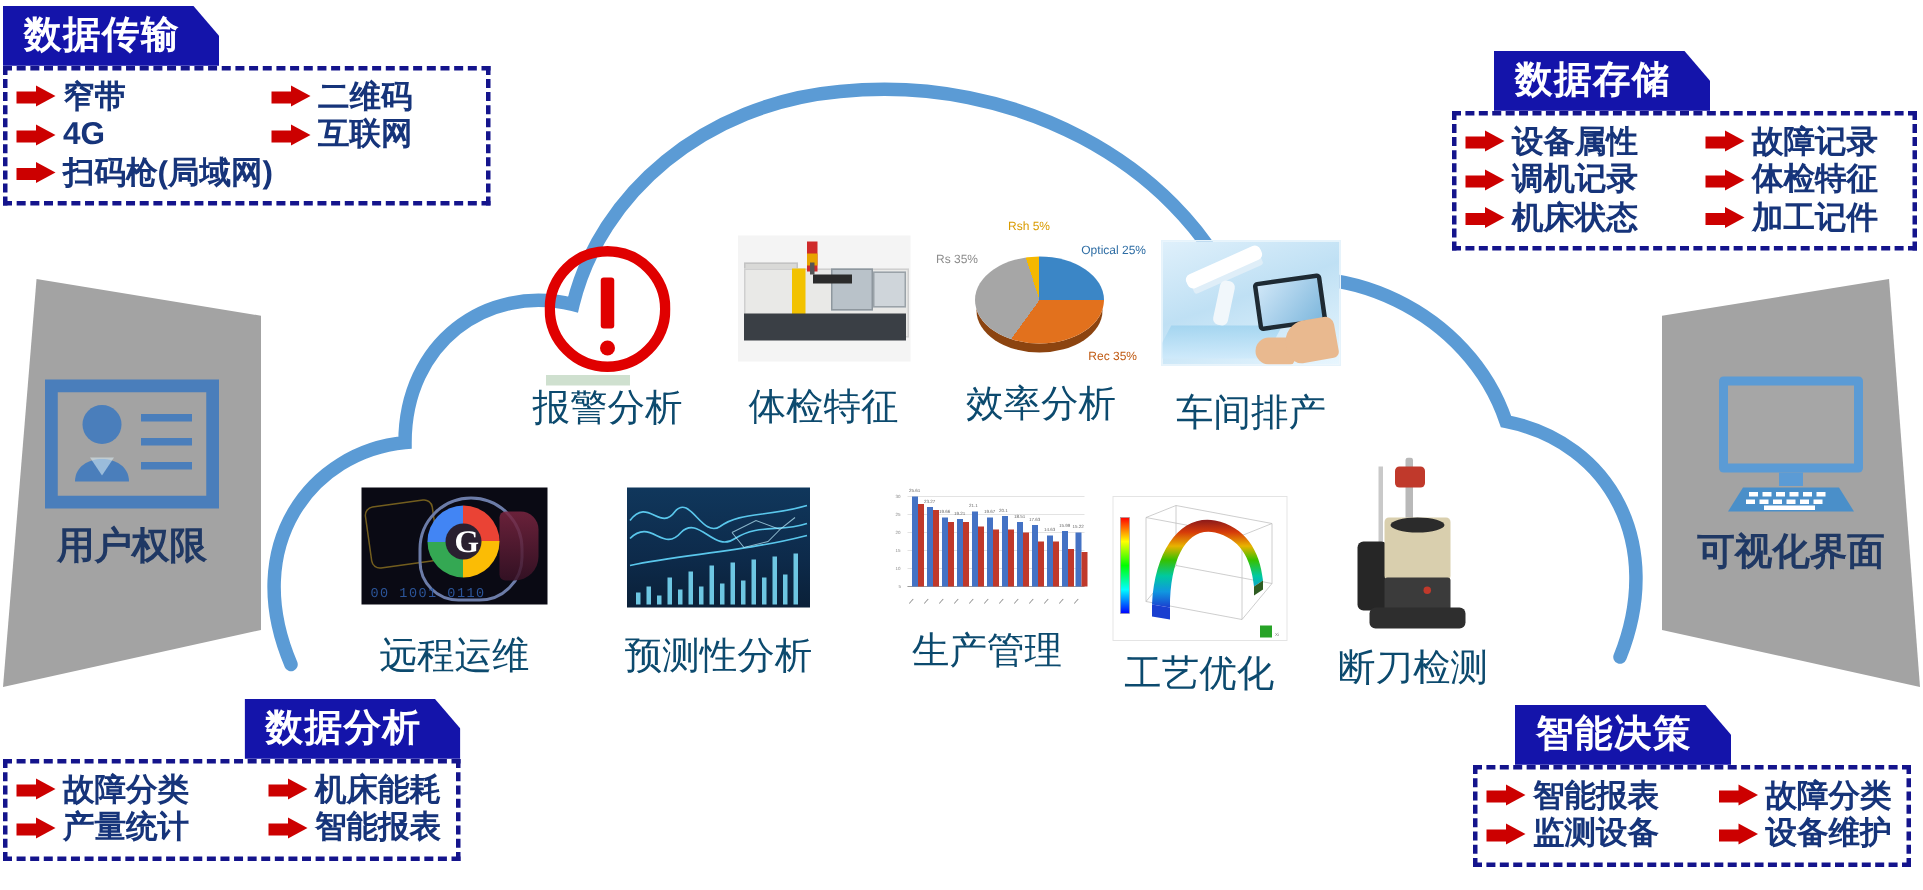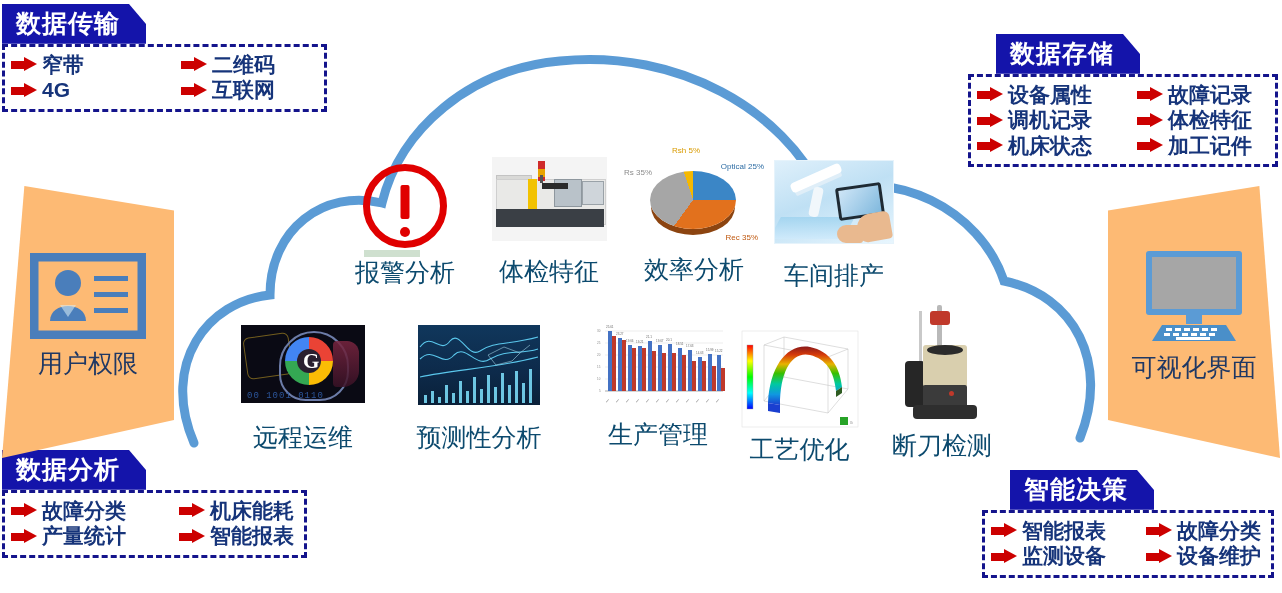--- a/index.html
+++ b/index.html
@@ -44,32 +44,32 @@
     color:#16347a;font-size:21px;font-weight:bold;line-height:1.12;
   }
 
   .tl{left:2px;top:4px;}
   .tl .corner-body{width:325px;box-sizing:border-box;}
   .tl .col.a{width:150px;}
   .tr{right:4px;top:34px;}
   .tr .corner-head{margin-left:28px;}
   .tr .corner-body{width:310px;box-sizing:border-box;}
   .tr .col.a{width:140px;}
-  .bl{left:2px;top:450px;}
+  .bl{left:2px;top:466px;text-align:right;}
   .bl .corner-body{width:305px;box-sizing:border-box;}
   .bl .col.a{width:148px;}
   .br{right:8px;top:470px;}
   .br .corner-head{margin-left:28px;}
   .br .corner-body{width:292px;box-sizing:border-box;}
   .br .col.a{width:140px;}
 
   
   .wing{
-    position:absolute;background:#fdba74;
-    display:flex;flex-direction:column;align-items:center;justify-content:center;
+    position:absolute;background:#a3a3a3;
+    display:flex;flex-direction:column;align-items:center;justify-content:center;font-weight:bold;
   }
   .wing .wlabel{
     color:#1f3864;font-size:25px;margin-top:8px;white-space:nowrap;
   }
   .wing-left{
     left:2px;top:186px;width:172px;height:272px;
     -webkit-clip-path:polygon(13% 0%, 100% 9%, 100% 86%, 0% 100%);
     clip-path:polygon(13% 0%, 100% 9%, 100% 86%, 0% 100%);
   }
   .wing-right{
@@ -206,20 +206,24 @@
     <div class="corner-head">数据传输</div>
     <div class="corner-body">
       <div class="col a">
         <div class="kv">
           <span class="arrow"></span>
           <span class="txt">窄带</span>
         </div>
         <div class="kv">
           <span class="arrow"></span>
           <span class="txt">4G</span>
+        </div>
+        <div class="kv">
+          <span class="arrow"></span>
+          <span class="txt">扫码枪(局域网)</span>
         </div>
       </div>
       <div class="col b">
         <div class="kv">
           <span class="arrow"></span>
           <span class="txt">二维码</span>
         </div>
         <div class="kv">
           <span class="arrow"></span>
           <span class="txt">互联网</span>

